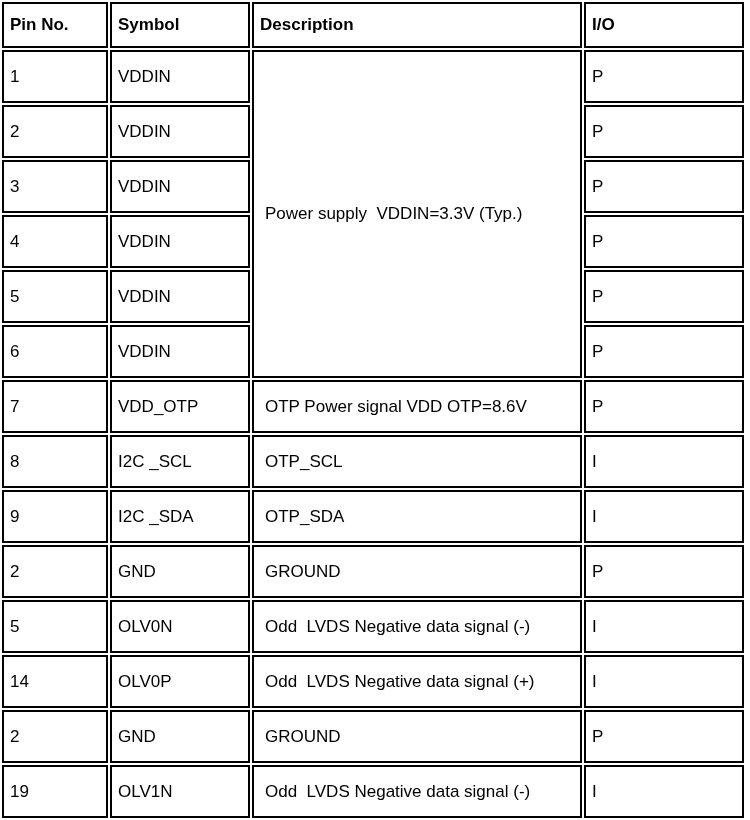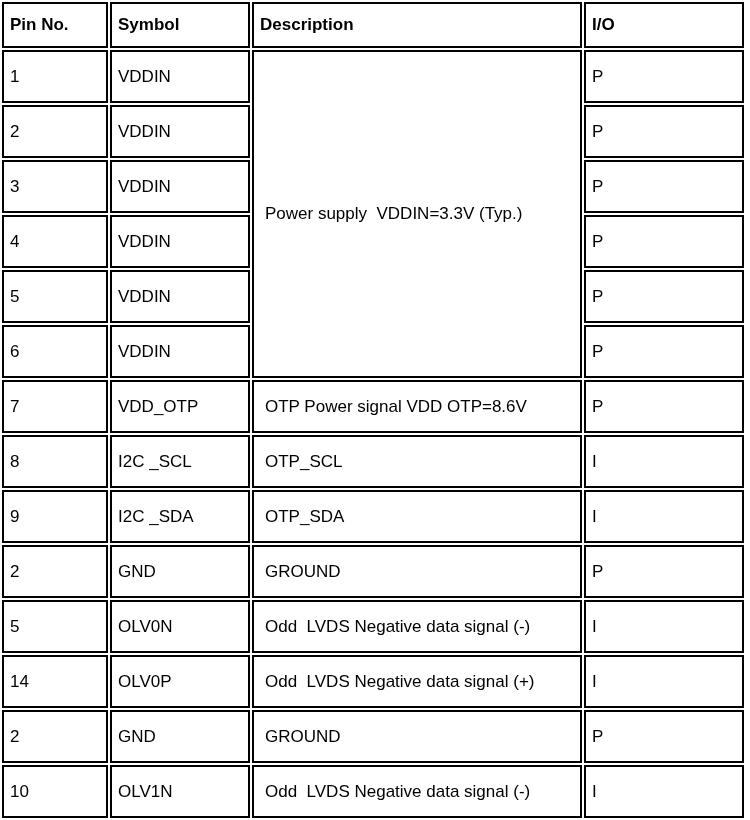--- a/index.html
+++ b/index.html
@@ -136,20 +136,20 @@
           <td class="desc-cell">Odd  LVDS Negative data signal (+)</td>
           <td>I</td>
         </tr>
         <tr>
           <td>2</td>
           <td>GND</td>
           <td class="desc-cell">GROUND</td>
           <td>P</td>
         </tr>
         <tr>
-          <td>10</td>
+          <td>19</td>
           <td>OLV1N</td>
           <td class="desc-cell">Odd  LVDS Negative data signal (-)</td>
           <td>I</td>
         </tr>
       </tbody>
   </table>
 </div>
 
 </body></html>

